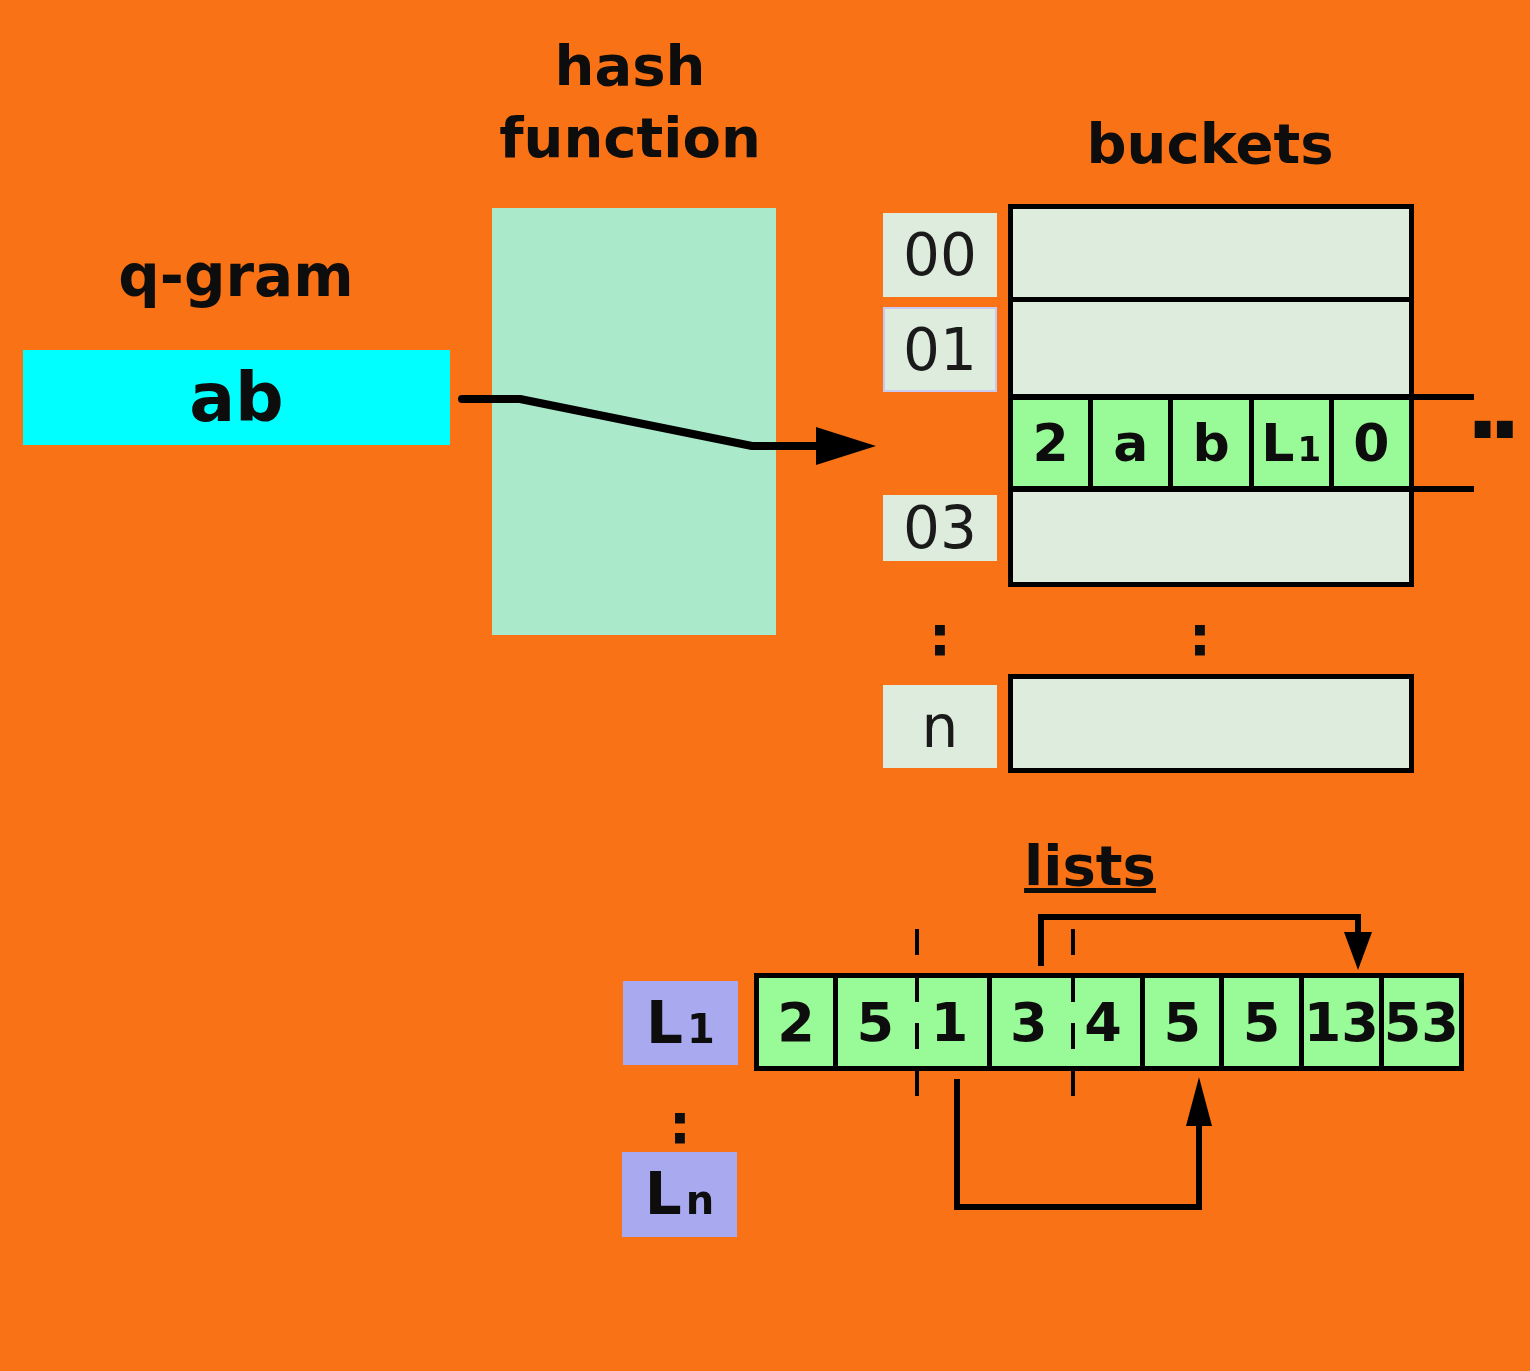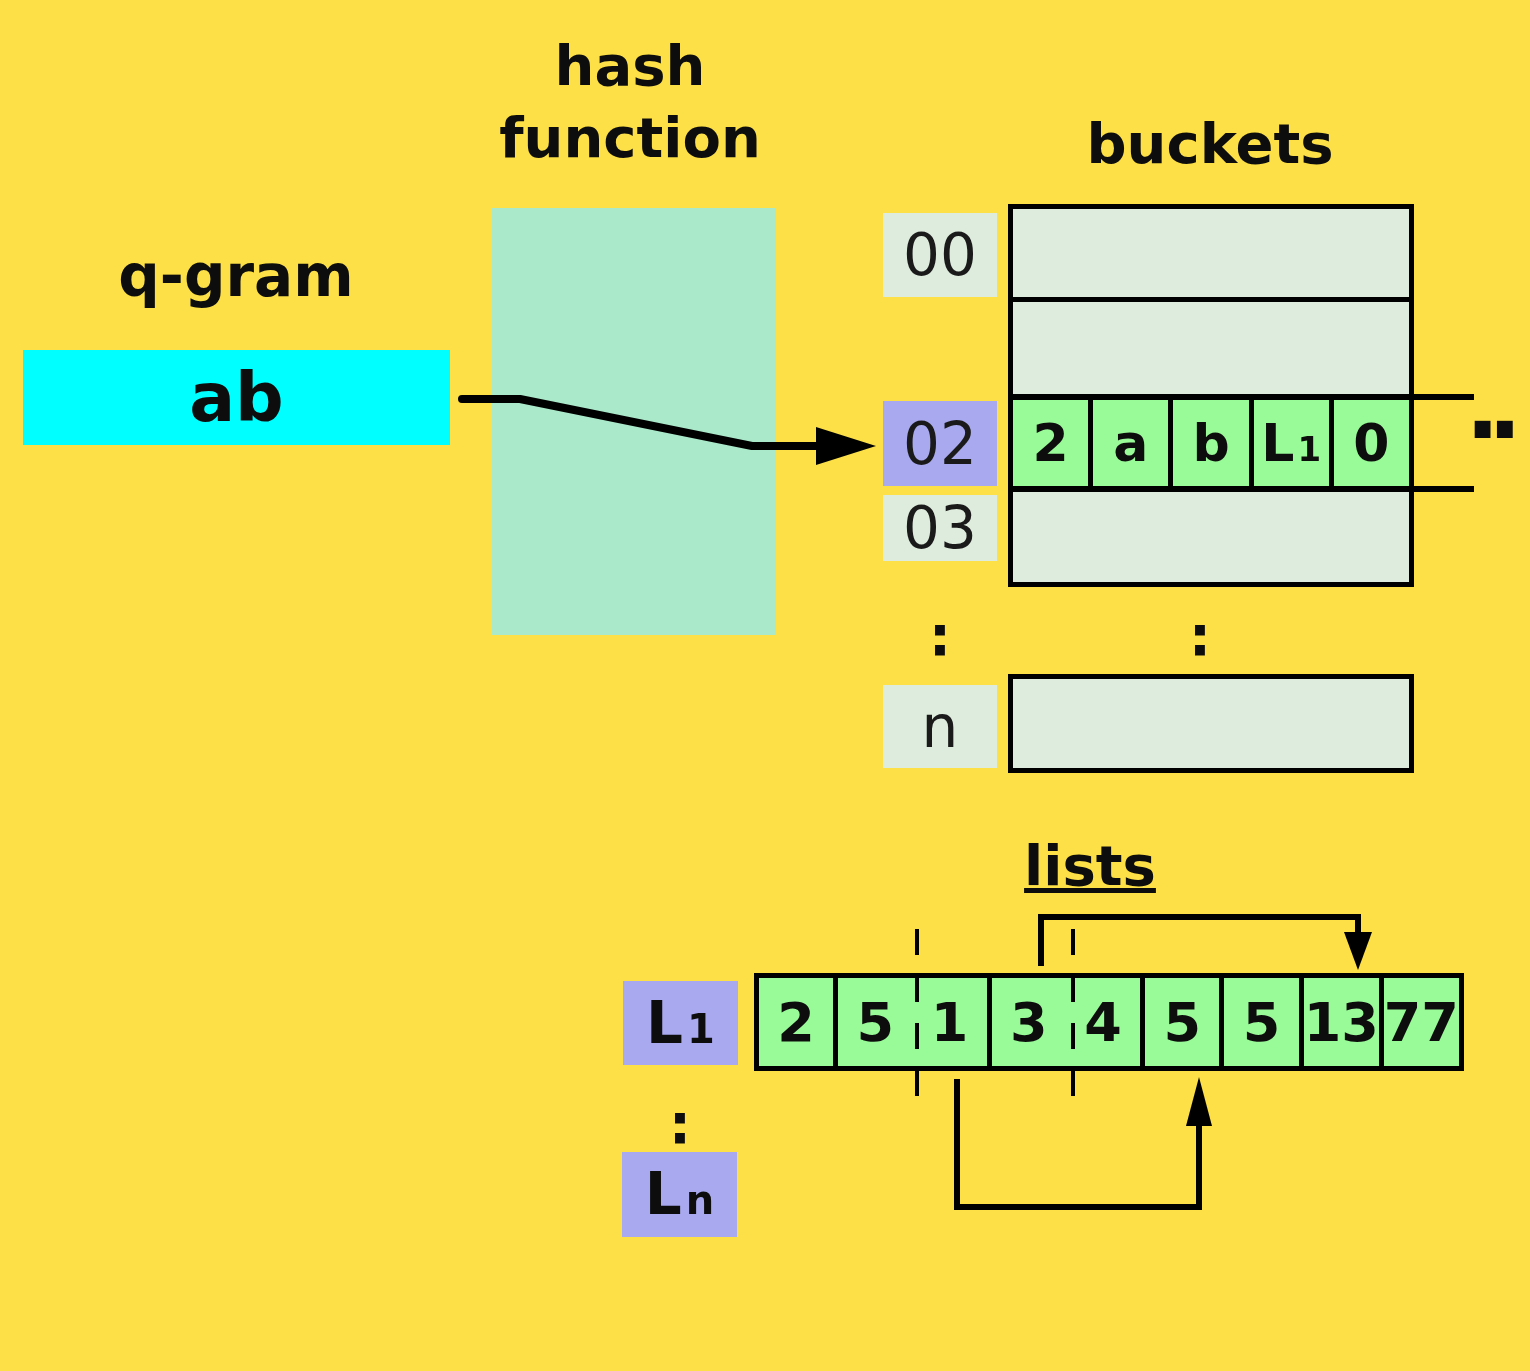--- a/index.html
+++ b/index.html
@@ -1,17 +1,17 @@
 <!DOCTYPE html>
 <html><head>
 <meta charset="utf-8">
 <style>
   html,body{margin:0;padding:0;background:#ffffff;}
   #canvas{
-    position:relative;width:1530px;height:1371px;background:#fde047;overflow:hidden;
+    position:relative;width:1530px;height:1371px;background:#f97316;overflow:hidden;
     font-family:"DejaVu Sans","Liberation Sans",sans-serif;color:#0d0d0d;
   }
   .abs{position:absolute;text-align:right;}
   .title{font-weight:bold;font-size:56px;line-height:72px;text-align:center;color:#0d0d0d;}
   
   .qgram-box{
     left:23px;top:350px;width:427px;height:95px;background:#00ffff;
     display:flex;align-items:center;justify-content:center;
     font-weight:bold;font-size:68px;
   }
@@ -75,21 +75,21 @@
   <div class="abs title" style="left:1010px;top:108px;width:400px;">buckets</div>
   <div class="abs title" style="left:940px;top:830px;width:300px;text-decoration:underline;">lists</div>
 
   <div class="abs qgram-box">
     <span>ab</span>
   </div>
 
   <div class="abs hash-box"></div>
 
   <div class="abs idx" style="top:213px;height:84px;">00</div>
-  <div class="abs idx sel" style="top:401px;height:85px;">02</div>
+  <div class="abs idx lav" style="top:307px;height:85px;box-sizing:border-box;">01</div>
   <div class="abs idx" style="top:495px;height:66px;">03</div>
   <div class="abs colon" style="left:883px;top:608px;width:114px;">:</div>
   <div class="abs idx" style="top:685px;height:83px;">n</div>
 
   <div class="abs btable"></div>
   <div class="abs bar" style="left:1008px;top:297px;width:406px;height:5px;"></div>
   <div class="abs bar" style="left:1008px;top:394px;width:466px;height:6px;"></div>
   <div class="abs bar" style="left:1008px;top:486px;width:466px;height:6px;"></div>
 
   <div class="abs row02">
@@ -129,21 +129,21 @@
 
   <div class="abs lrow">
     <div class="lcell">2</div>
     <div class="lcell bl">5</div>
     <div class="lcell">1</div>
     <div class="lcell bl">3</div>
     <div class="lcell">4</div>
     <div class="lcell bl">5</div>
     <div class="lcell bl">5</div>
     <div class="lcell bl">13</div>
-    <div class="lcell bl">77</div>
+    <div class="lcell bl">53</div>
   </div>
 
   <div class="abs dash" style="left:915px;top:929px;height:184px;"></div>
   <div class="abs dash" style="left:1071px;top:929px;height:184px;"></div>
 
   <svg class="overlay" width="1530" height="1371" viewBox="0 0 1530 1371">
     <g>
       <path d="M462,399 L520,399 L752,446 L818,446" fill="none" stroke="#000" stroke-width="8" stroke-linecap="round" stroke-linejoin="round"></path>
       <polygon points="816,427 876,446 816,465" fill="#000"></polygon>
     </g>

